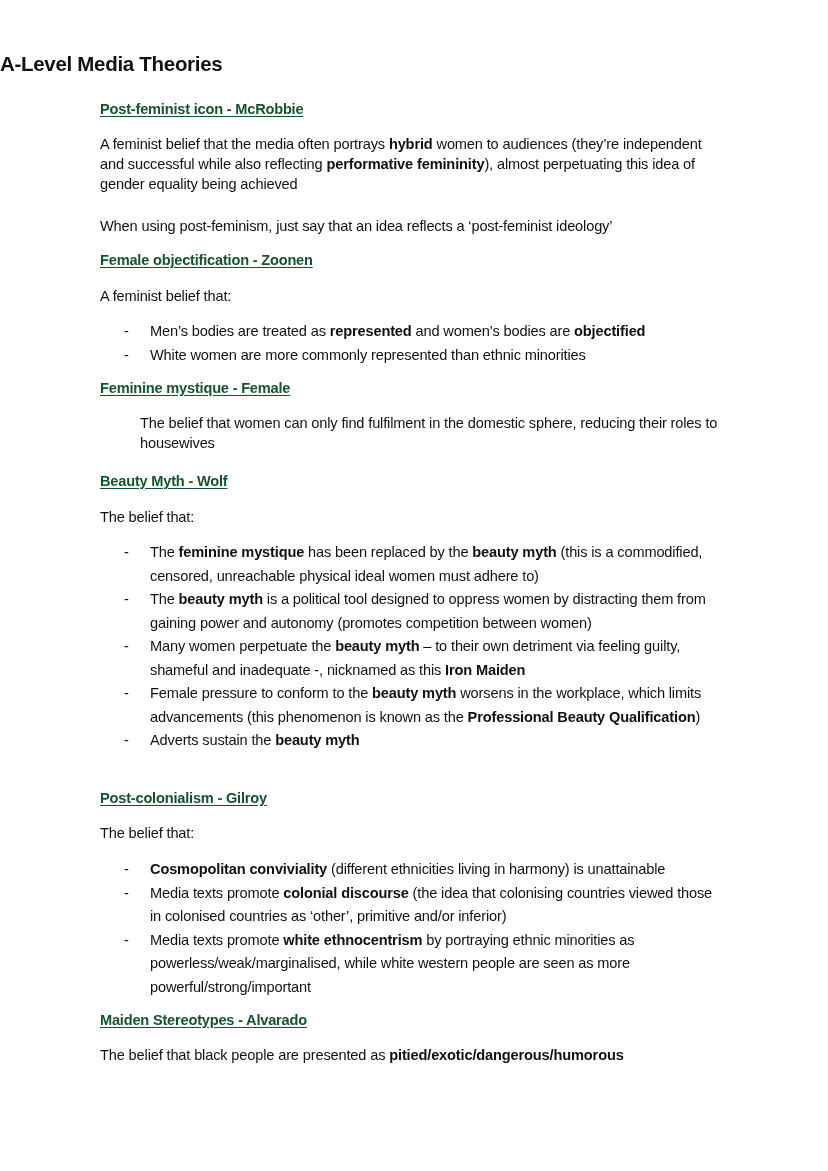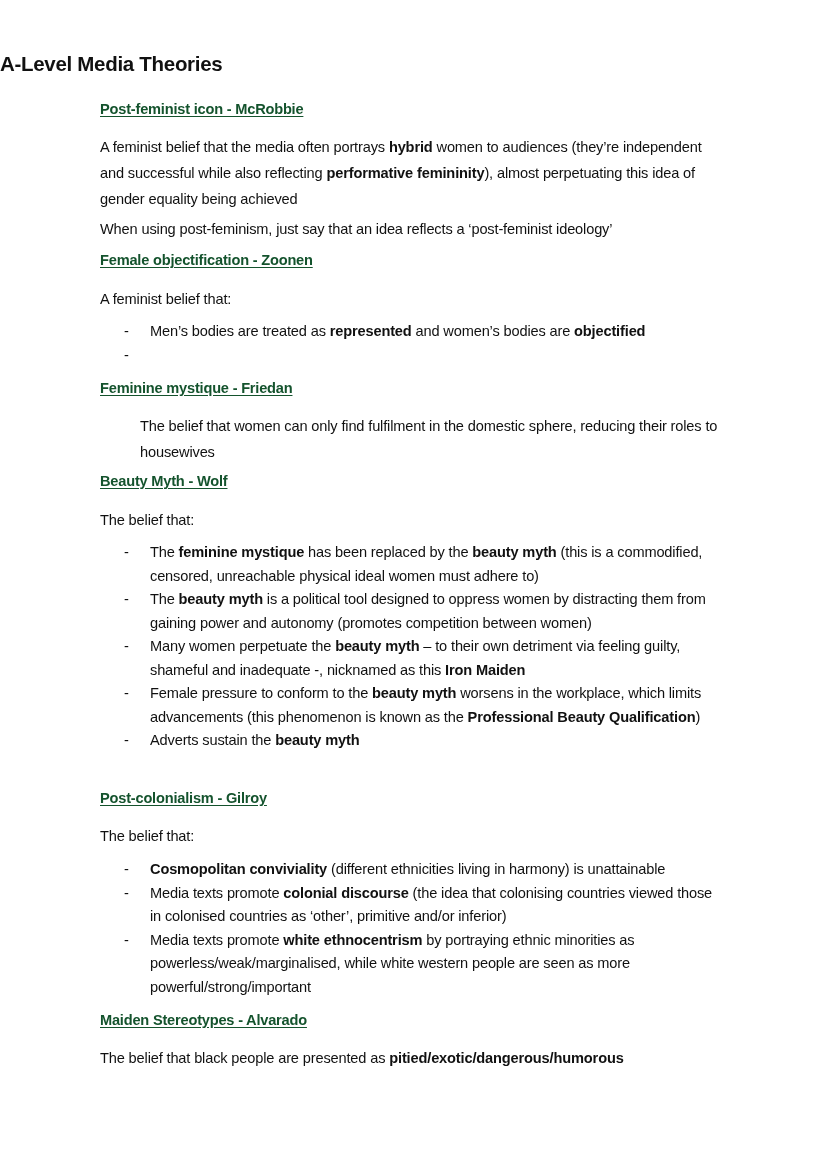--- a/index.html
+++ b/index.html
@@ -3,45 +3,45 @@
   <meta charset="utf-8">
   <style>
     html, body { margin: 0; padding: 0; background: #ffffff; }
     body { width: 828px; height: 1171px; position: relative; overflow: hidden;
       font-family: "Liberation Sans", "DejaVu Sans", sans-serif; color: #111111; }
     .page { position: absolute; left: 100px; top: 0; width: 620px; }
     .title { position: absolute; left: 0; width: 628px; top: 52px; text-align: left;
       font-weight: bold; font-size: 20.5px; letter-spacing: -0.3px; }
     .h { position: absolute; left: 0; color: #14532d; font-weight: bold; font-size: 14.6px;
       text-decoration: underline; text-underline-offset: 2px; letter-spacing: -0.2px; white-space: nowrap; }
-    .p { position: absolute; left: 0; width: 620px; font-size: 14.6px; line-height: 26px; letter-spacing: -0.15px; }
+    .p { position: absolute; left: 0; width: 620px; font-size: 14.6px; line-height: 20px; letter-spacing: -0.15px; }
     .p b { font-weight: bold; }
     .bold { font-weight: normal; }
     ul.dash { position: absolute; left: 0; margin: 0; padding: 0; list-style: none; width: 620px; }
     ul.dash li { position: relative; padding-left: 50px; font-size: 14.6px; line-height: 23.5px; letter-spacing: -0.15px; }
     ul.dash li .dash-mark { position: absolute; left: 24px; top: 0; }
   </style>
 </head>
 <body>
 
 <div class="page">
   <div class="title" style="left:-100px;">A-Level Media Theories</div>
 
   <div class="h" style="top:101px;">Post-feminist icon - McRobbie</div>
   <div class="p" style="top:134px;"><span>A feminist belief that the media often portrays </span><b>hybrid</b><span> women to audiences (they’re independent and successful while also reflecting </span><b>performative femininity</b><span>), almost perpetuating this idea of gender equality being achieved</span></div>
   <div class="p bold" style="top:216px;">When using post-feminism, just say that an idea reflects a ‘post-feminist ideology’</div>
 
   <div class="h" style="top:252px;">Female objectification - Zoonen</div>
   <div class="p" style="top:286px;">A feminist belief that:</div>
   <ul class="dash" style="top:320px;">
       <li><span class="dash-mark">-</span><span>Men’s bodies are treated as </span><b>represented</b><span> and women’s bodies are </span><b>objectified</b></li>
-      <li><span class="dash-mark">-</span></li>
+      <li><span class="dash-mark">-</span><span>White women are more commonly represented than ethnic minorities</span></li>
     </ul>
 
-  <div class="h" style="top:380px;">Feminine mystique - Friedan</div>
+  <div class="h" style="top:380px;">Feminine mystique - Female</div>
   <div class="p" style="top:413px;margin-left:40px;"><span>The belief that women can only find fulfilment in the domestic sphere, reducing their roles to housewives</span></div>
 
   <div class="h" style="top:473px;">Beauty Myth - Wolf</div>
   <div class="p" style="top:507px;">The belief that:</div>
   <ul class="dash" style="top:541px;">
       <li><span class="dash-mark">-</span><span>The </span><b>feminine mystique</b><span> has been replaced by the </span><b>beauty myth</b><span> (this is a commodified, censored, unreachable physical ideal women must adhere to)</span></li>
       <li><span class="dash-mark">-</span><span>The </span><b>beauty myth</b><span> is a political tool designed to oppress women by distracting them from gaining power and autonomy (promotes competition between women)</span></li>
       <li><span class="dash-mark">-</span><span>Many women perpetuate the </span><b>beauty myth</b><span> – to their own detriment via feeling guilty, shameful and inadequate -, nicknamed as this </span><b>Iron Maiden</b></li>
       <li><span class="dash-mark">-</span><span>Female pressure to conform to the </span><b>beauty myth</b><span> worsens in the workplace, which limits advancements (this phenomenon is known as the </span><b>Professional Beauty Qualification</b><span>)</span></li>
       <li><span class="dash-mark">-</span><span>Adverts sustain the </span><b>beauty myth</b></li>

